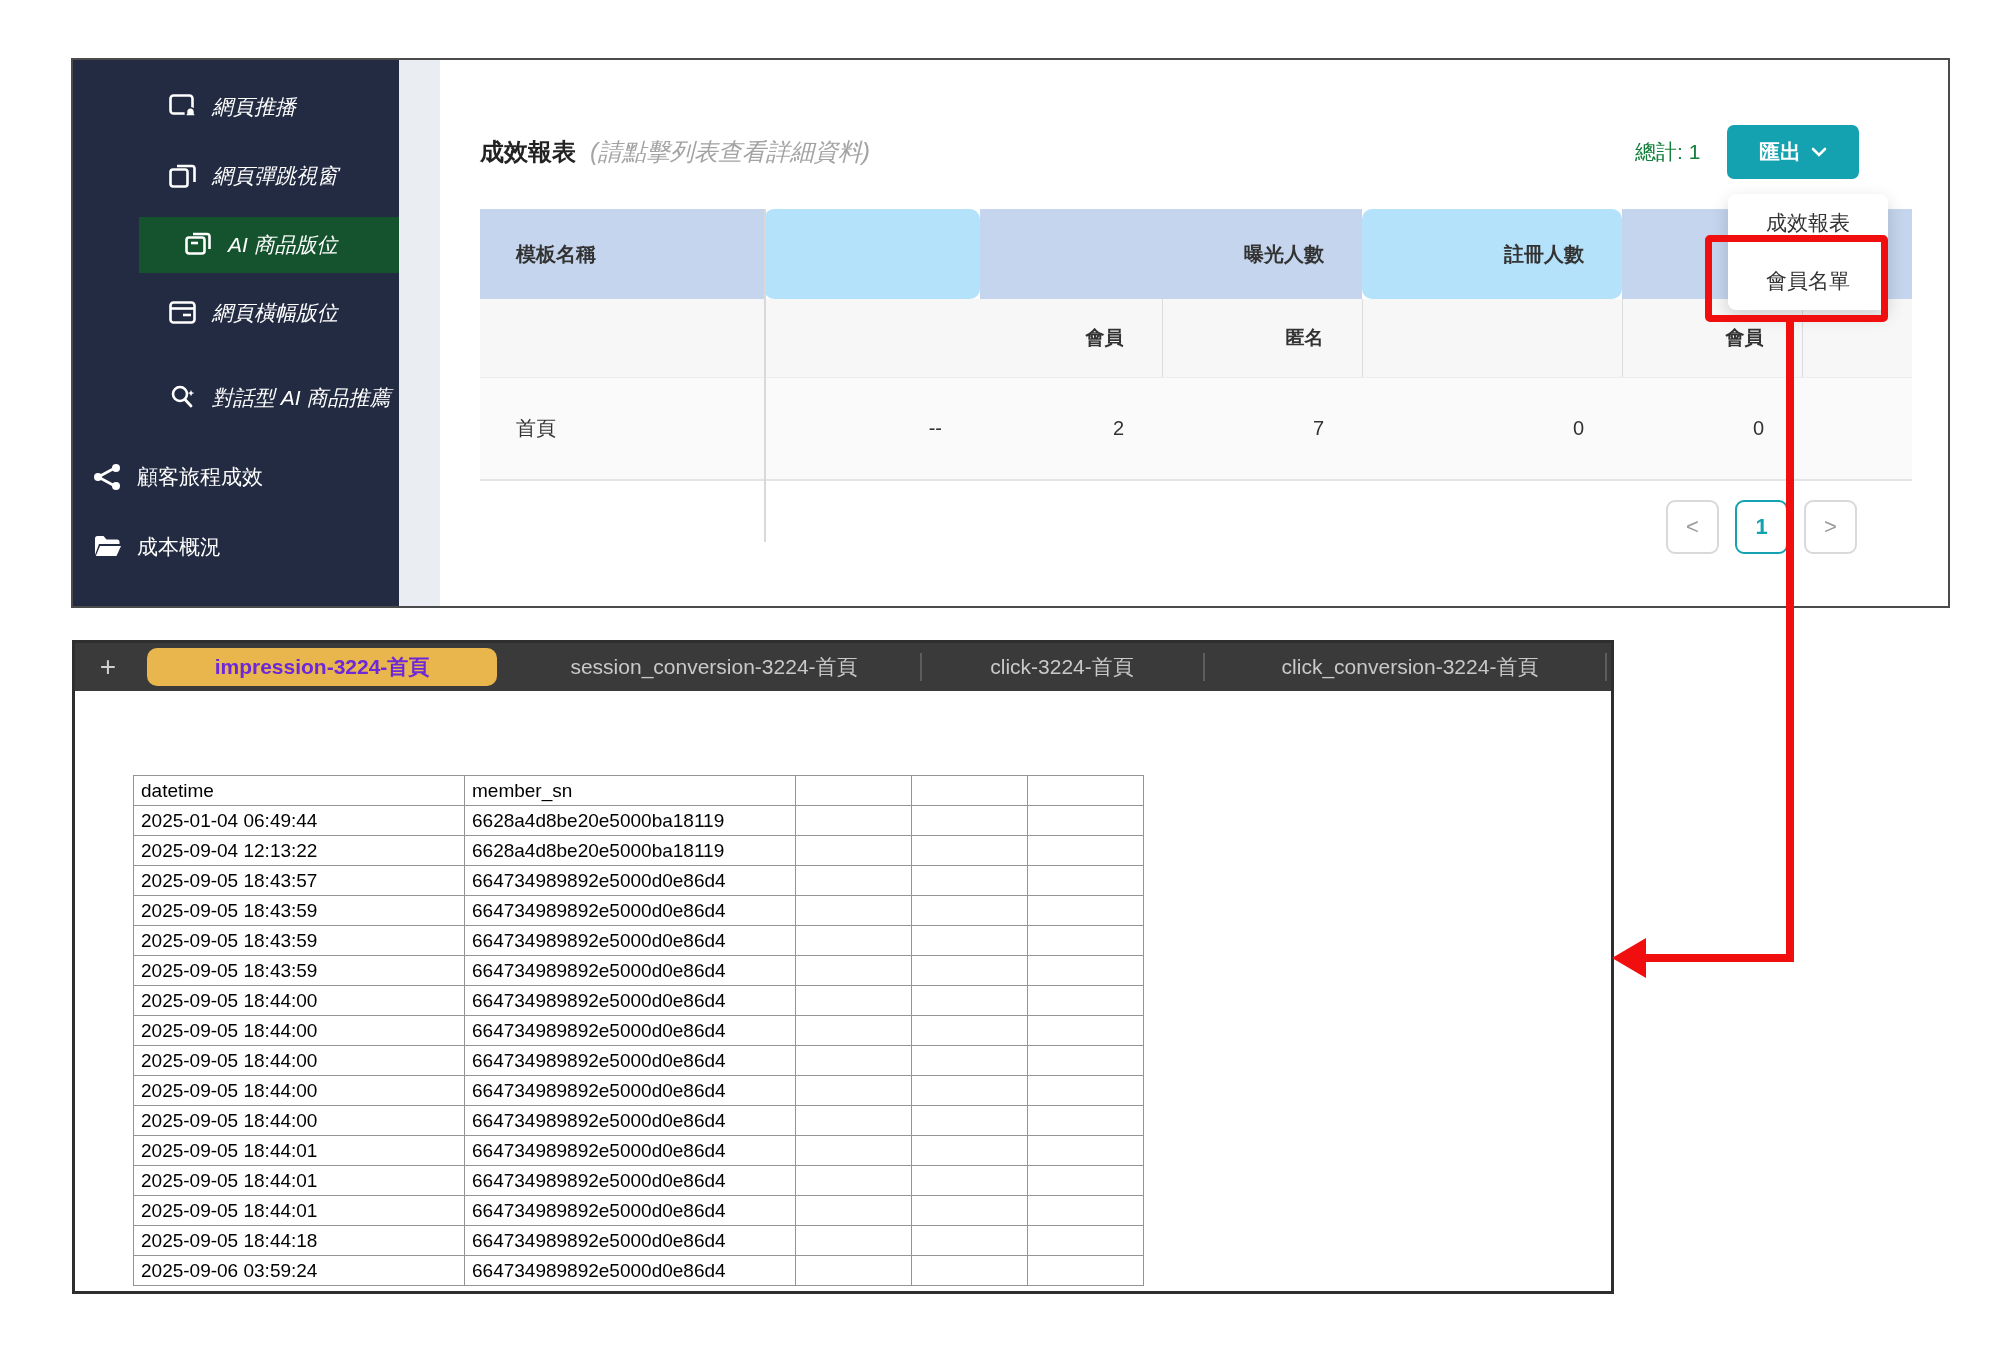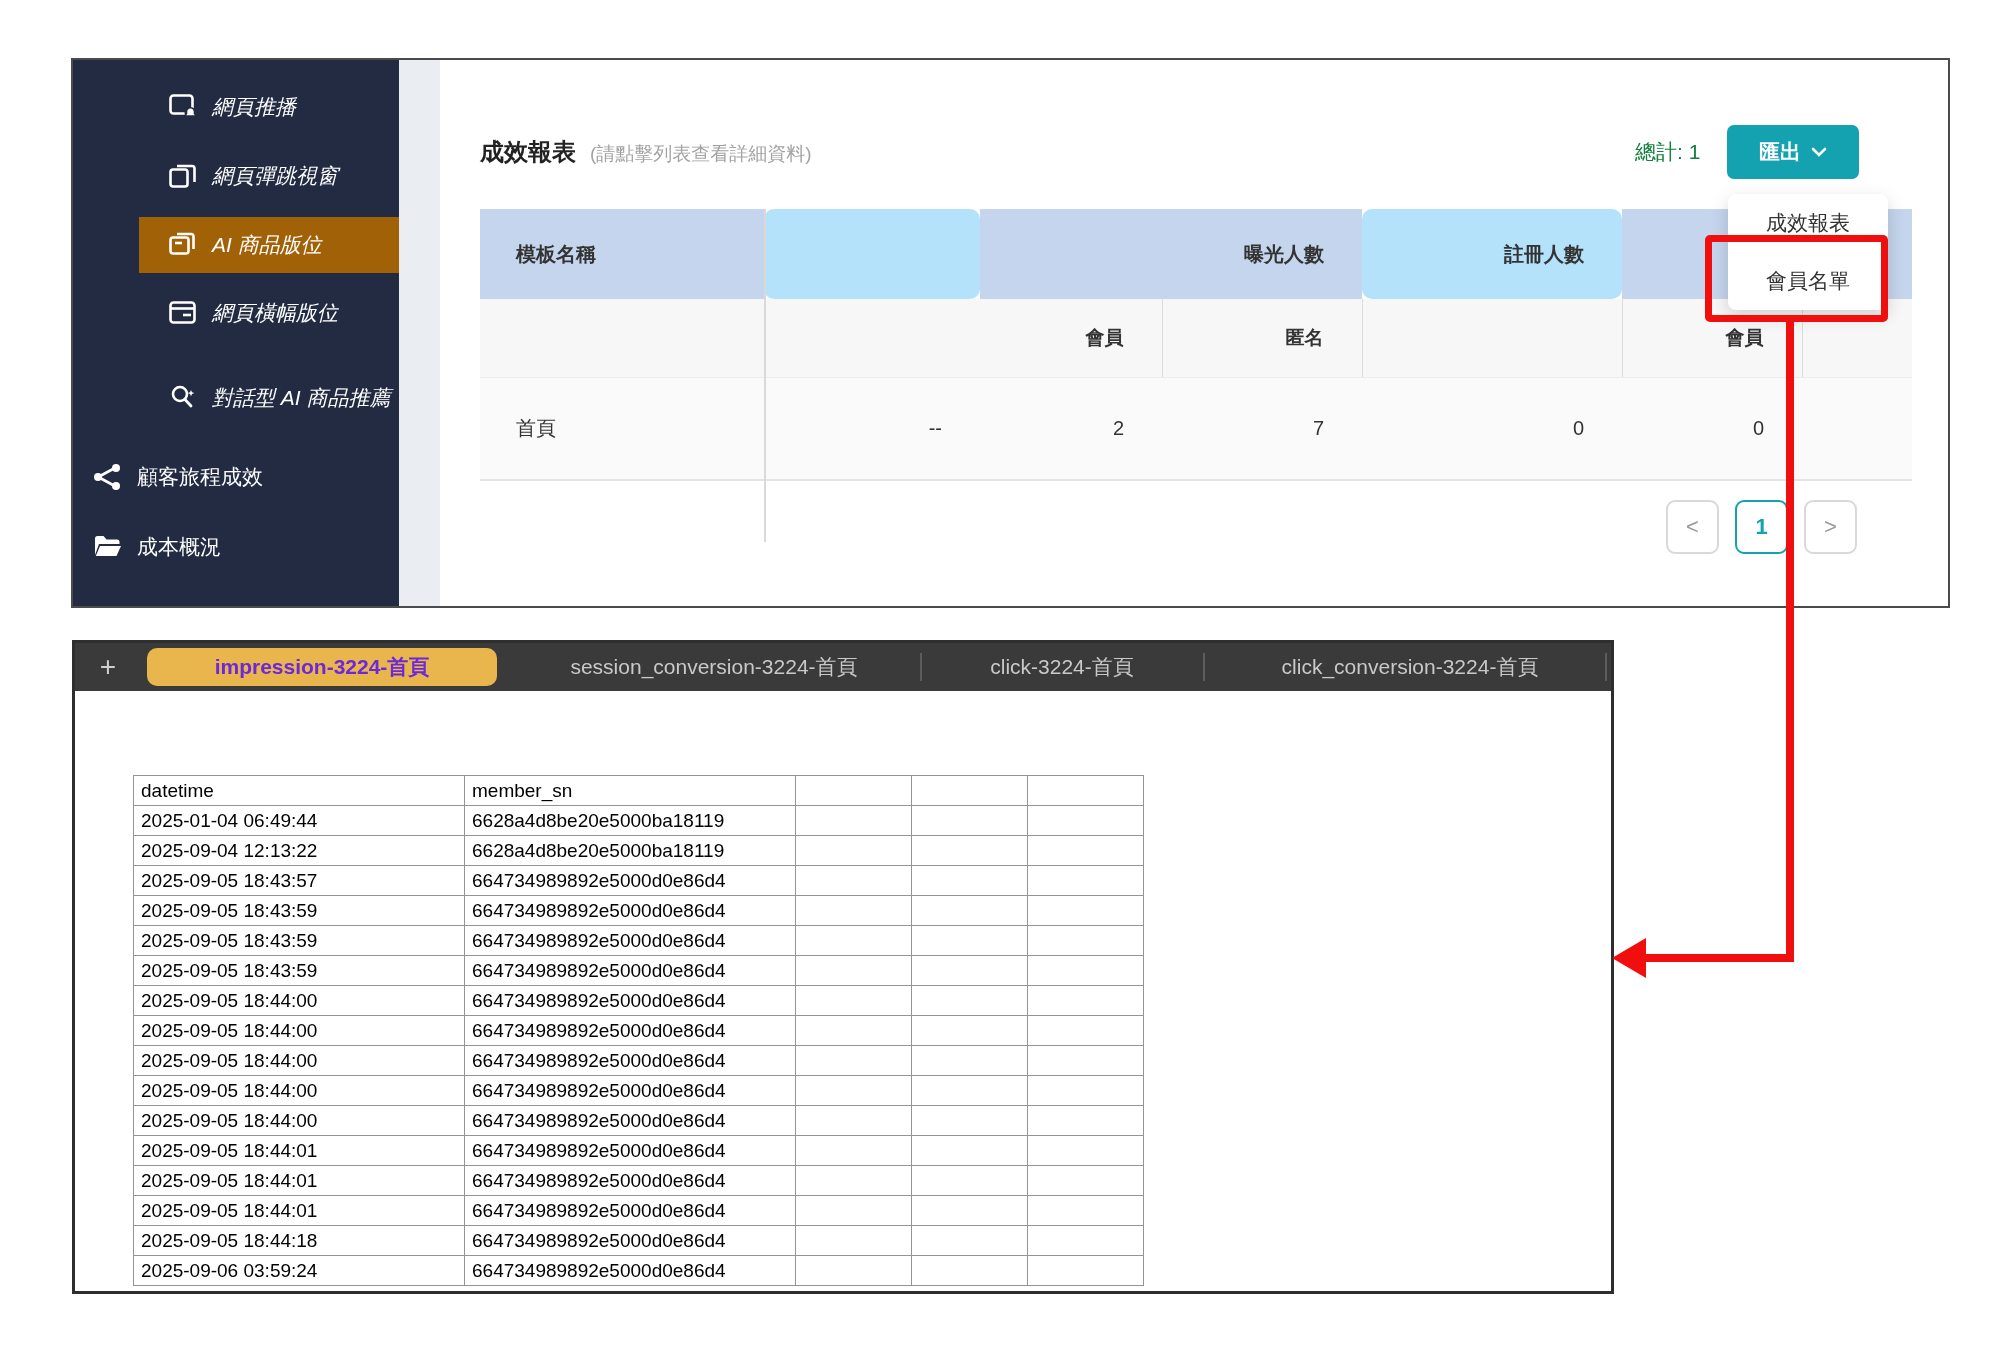--- a/index.html
+++ b/index.html
@@ -10,28 +10,28 @@
   .report-window { position:absolute; left:71px; top:58px; width:1879px; height:550px;
     border:2px solid #4b4b4b; background:#fff; }
   .sidebar { position:absolute; left:0; top:0; width:326px; height:100%; background:#222b42; }
   .gutter  { position:absolute; left:326px; top:0; width:41px; height:100%; background:#eaedf2; }
 
   .side-item { position:absolute; display:flex; align-items:center; gap:14px; color:#fff;
     font-size:21px; height:56px; cursor:pointer; }
   .side-item .ic { width:30px; display:flex; justify-content:center; flex:none; }
   .side-item.indent { left:95px; right:0;font-style:italic; }
   .side-item.root { left:20px; right:0; }
-  .side-item.active { background:#a16207; left:66px; padding-left:29px; }
+  .side-item.active { background:#14532d; left:66px; padding-left:45px; }
   .side-item.twoline { height:92px; align-items:center; }
   .side-item.twoline .lbl { width:185px; line-height:1.35; }
 
   .report-main { position:absolute; left:367px; top:0; right:0; bottom:0; background:#fff; }
   .rm-title-row { position:absolute; left:40px; top:76px; display:flex; align-items:baseline; gap:14px; }
   .rm-title { font-size:24px; font-weight:bold; color:#222; }
-  .rm-subtitle { font-size:19px; color:#a3a3a3; }
+  .rm-subtitle { font-size:24px; color:#a3a3a3;font-style:italic; }
   .total-label { position:absolute; left:1195px; top:78px; font-size:21px; color:#15803d; }
   .export-btn { position:absolute; left:1287px; top:65px; width:132px; height:54px; border:none;
     border-radius:7px; background:#14a2b0; color:#fff; font-size:21px; font-weight:bold;
     display:flex; align-items:center; justify-content:center; gap:10px; cursor:pointer;
     font-family:inherit; }
 
   
   .perf-table { position:absolute; left:40px; top:149px; border-collapse:collapse; table-layout:fixed; }
   .perf-table td { font-size:20px; color:#333; overflow:hidden; }
   .hdr1 td { height:90px; font-weight:bold; }

